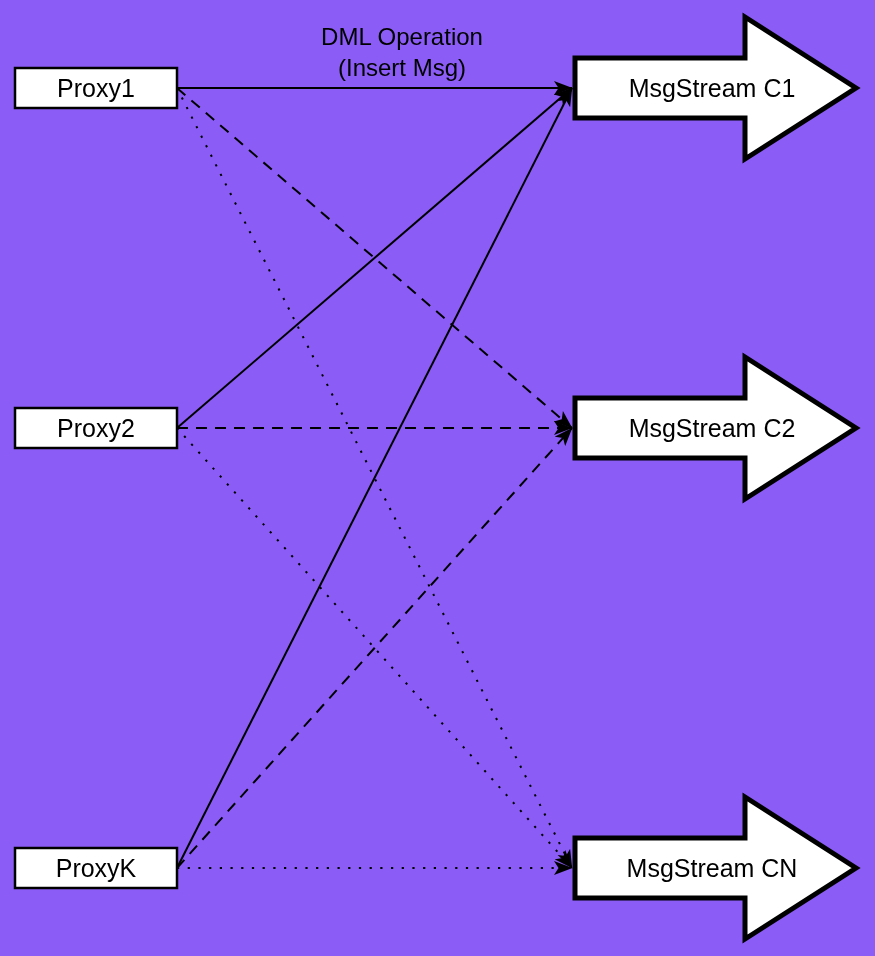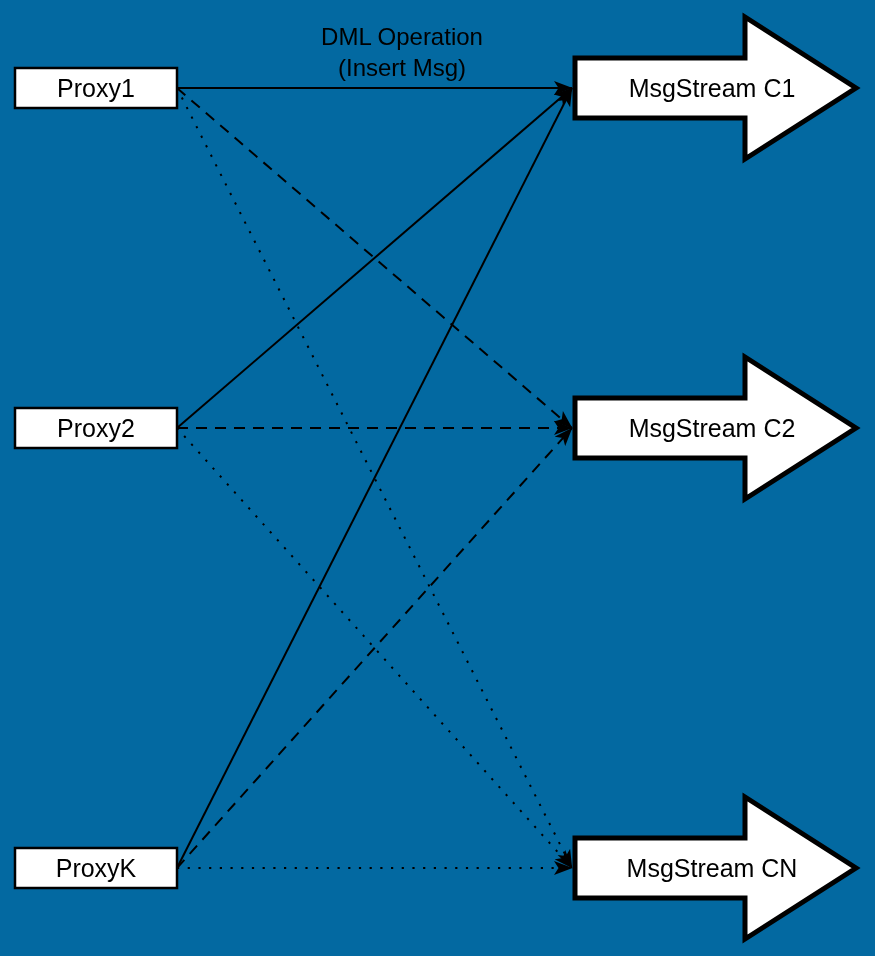--- a/index.html
+++ b/index.html
@@ -4,21 +4,21 @@
 <style>
   html, body {
     margin: 0;
     padding: 0;
     background: #ffffff;
   }
   .canvas {
     position: relative;
     width: 875px;
     height: 956px;
-    background: #0369a1;
+    background: #8b5cf6;
     overflow: hidden;
   }
   svg {
     display: block;
   }
   text {
     font-family: "Liberation Sans", sans-serif;
     fill: #000000;
   }
   .dml-label {

